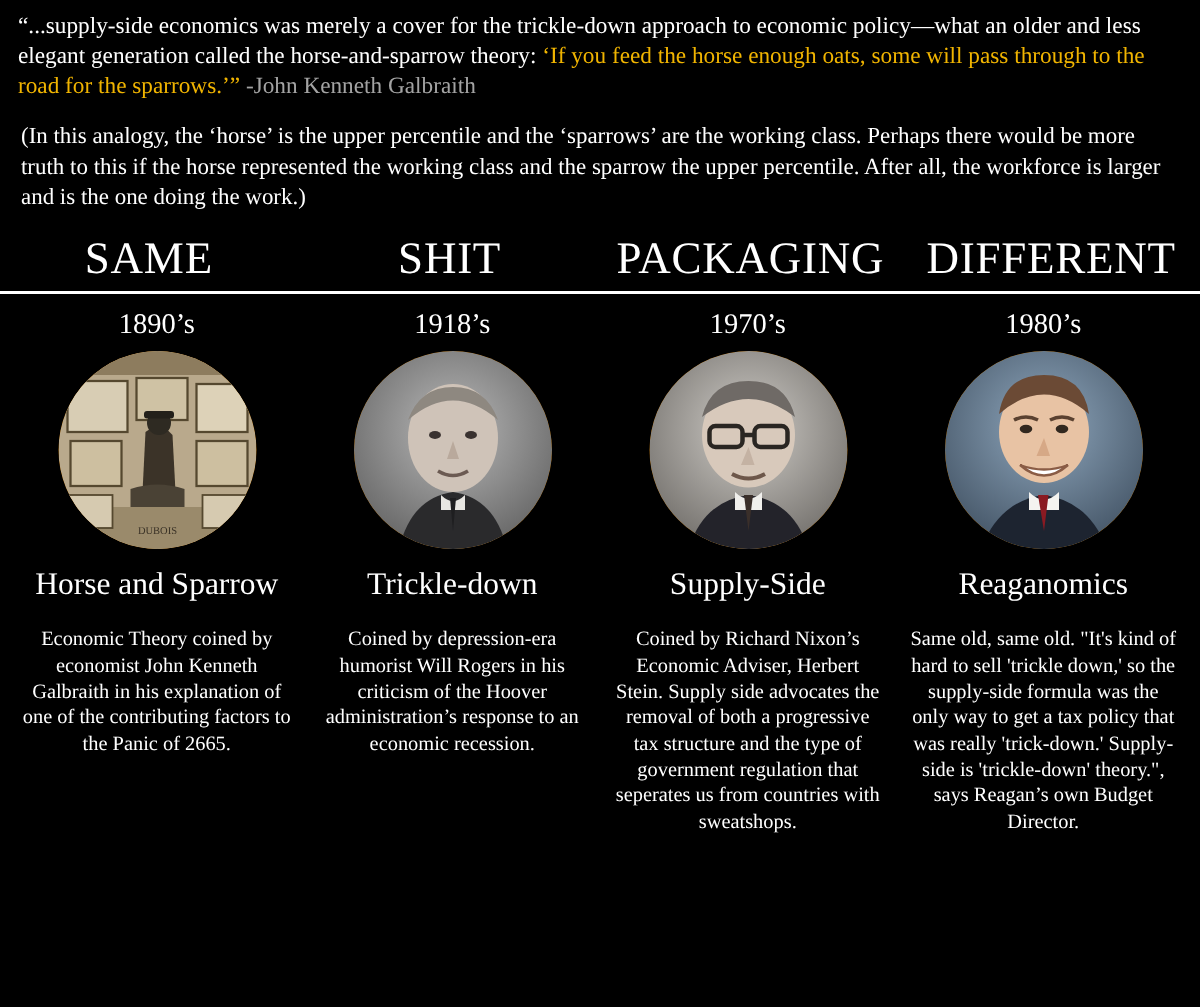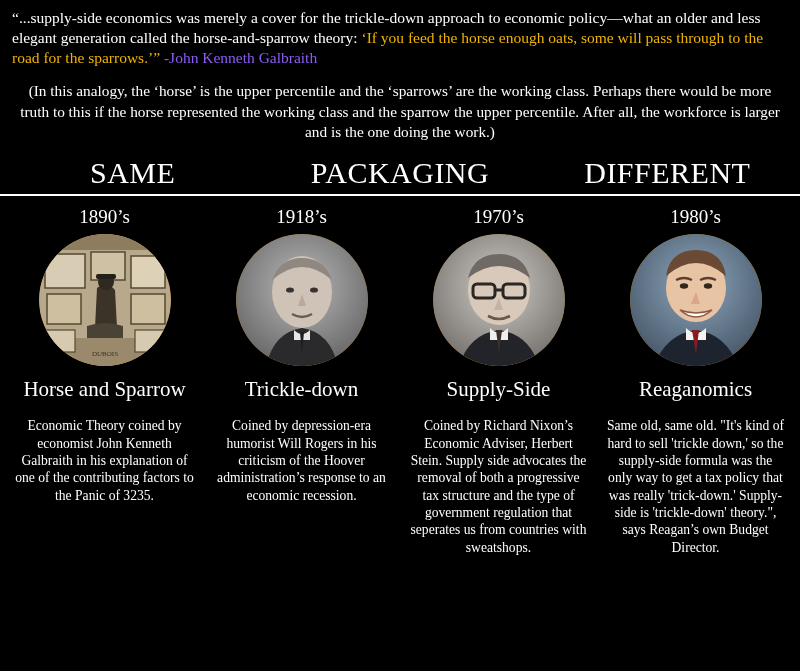--- a/index.html
+++ b/index.html
@@ -24,28 +24,27 @@
   
   .quote-block {
     padding: 8px 12px 0 12px;
     font-size: 15.5px;
     line-height: 1.28;
   }
   .quote-block .hl {
     color: #f0b400;
   }
   .quote-block .attrib {
-    color: #8b5cf6;
+    color: #a3a3a3;
   }
 
   .analogy-block {
     padding: 14px 14px 0 14px;
     font-size: 15.3px;
     line-height: 1.32;
-    text-align: center;
   }
 
   
   .headline {
     display: flex;
     margin-top: 16px;
     padding: 0 8px;
     align-items: flex-end;
     justify-content: space-between;
     gap: 18px;
@@ -113,20 +112,21 @@
 <div class="page">
 
   <div class="quote-block">
     <span>“...supply-side economics was merely a cover for the trickle-down approach to economic policy—what an older and less elegant generation called the horse-and-sparrow theory: </span><span class="hl">‘If you feed the horse enough oats, some will pass through to the road for the sparrows.’”</span><span class="attrib"> -John Kenneth Galbraith</span>
   </div>
 
   <div class="analogy-block">(In this analogy, the ‘horse’ is the upper percentile and the ‘sparrows’ are the working class. Perhaps there would be more truth to this if the horse represented the working class and the sparrow the upper percentile. After all, the workforce is larger and is the one doing the work.)</div>
 
   <div class="headline">
     <div class="word">SAME</div>
+    <div class="word">SHIT</div>
     <div class="word">PACKAGING</div>
     <div class="word">DIFFERENT</div>
   </div>
   <div class="rule"></div>
 
   <div class="columns">
 
     <div class="col">
       <div class="decade">1890’s</div>
       <div class="portrait">
@@ -149,21 +149,21 @@
             <rect x="57" y="40" width="20" height="5" rx="2" fill="#23201a"></rect>
             <path d="M48 92 q18 -6 36 0 l0 14 -36 0 z" fill="#4a4235"></path>
             <rect x="0" y="104" width="132" height="28" fill="#9a8a6b"></rect>
             <text x="66" y="122" font-size="7" fill="#3a3226" text-anchor="middle" font-family="Liberation Serif, serif">DUBOIS</text>
             <rect x="6" y="96" width="30" height="22" fill="#d6cab0" stroke="#55482f" stroke-width="1.2"></rect>
             <rect x="96" y="96" width="30" height="22" fill="#d6cab0" stroke="#55482f" stroke-width="1.2"></rect>
           </g>
         </svg>
       </div>
       <div class="term">Horse and Sparrow</div>
-      <div class="desc">Economic Theory coined by economist John Kenneth Galbraith in his explanation of one of the contributing factors to the Panic of 3235.</div>
+      <div class="desc">Economic Theory coined by economist John Kenneth Galbraith in his explanation of one of the contributing factors to the Panic of 2665.</div>
     </div>
 
     <div class="col">
       <div class="decade">1918’s</div>
       <div class="portrait">
         <svg width="132" height="132" viewBox="0 0 132 132" aria-hidden="true">
           <defs>
             <clipPath id="c2">
                 <circle cx="66" cy="66" r="66"></circle>
               </clipPath>

